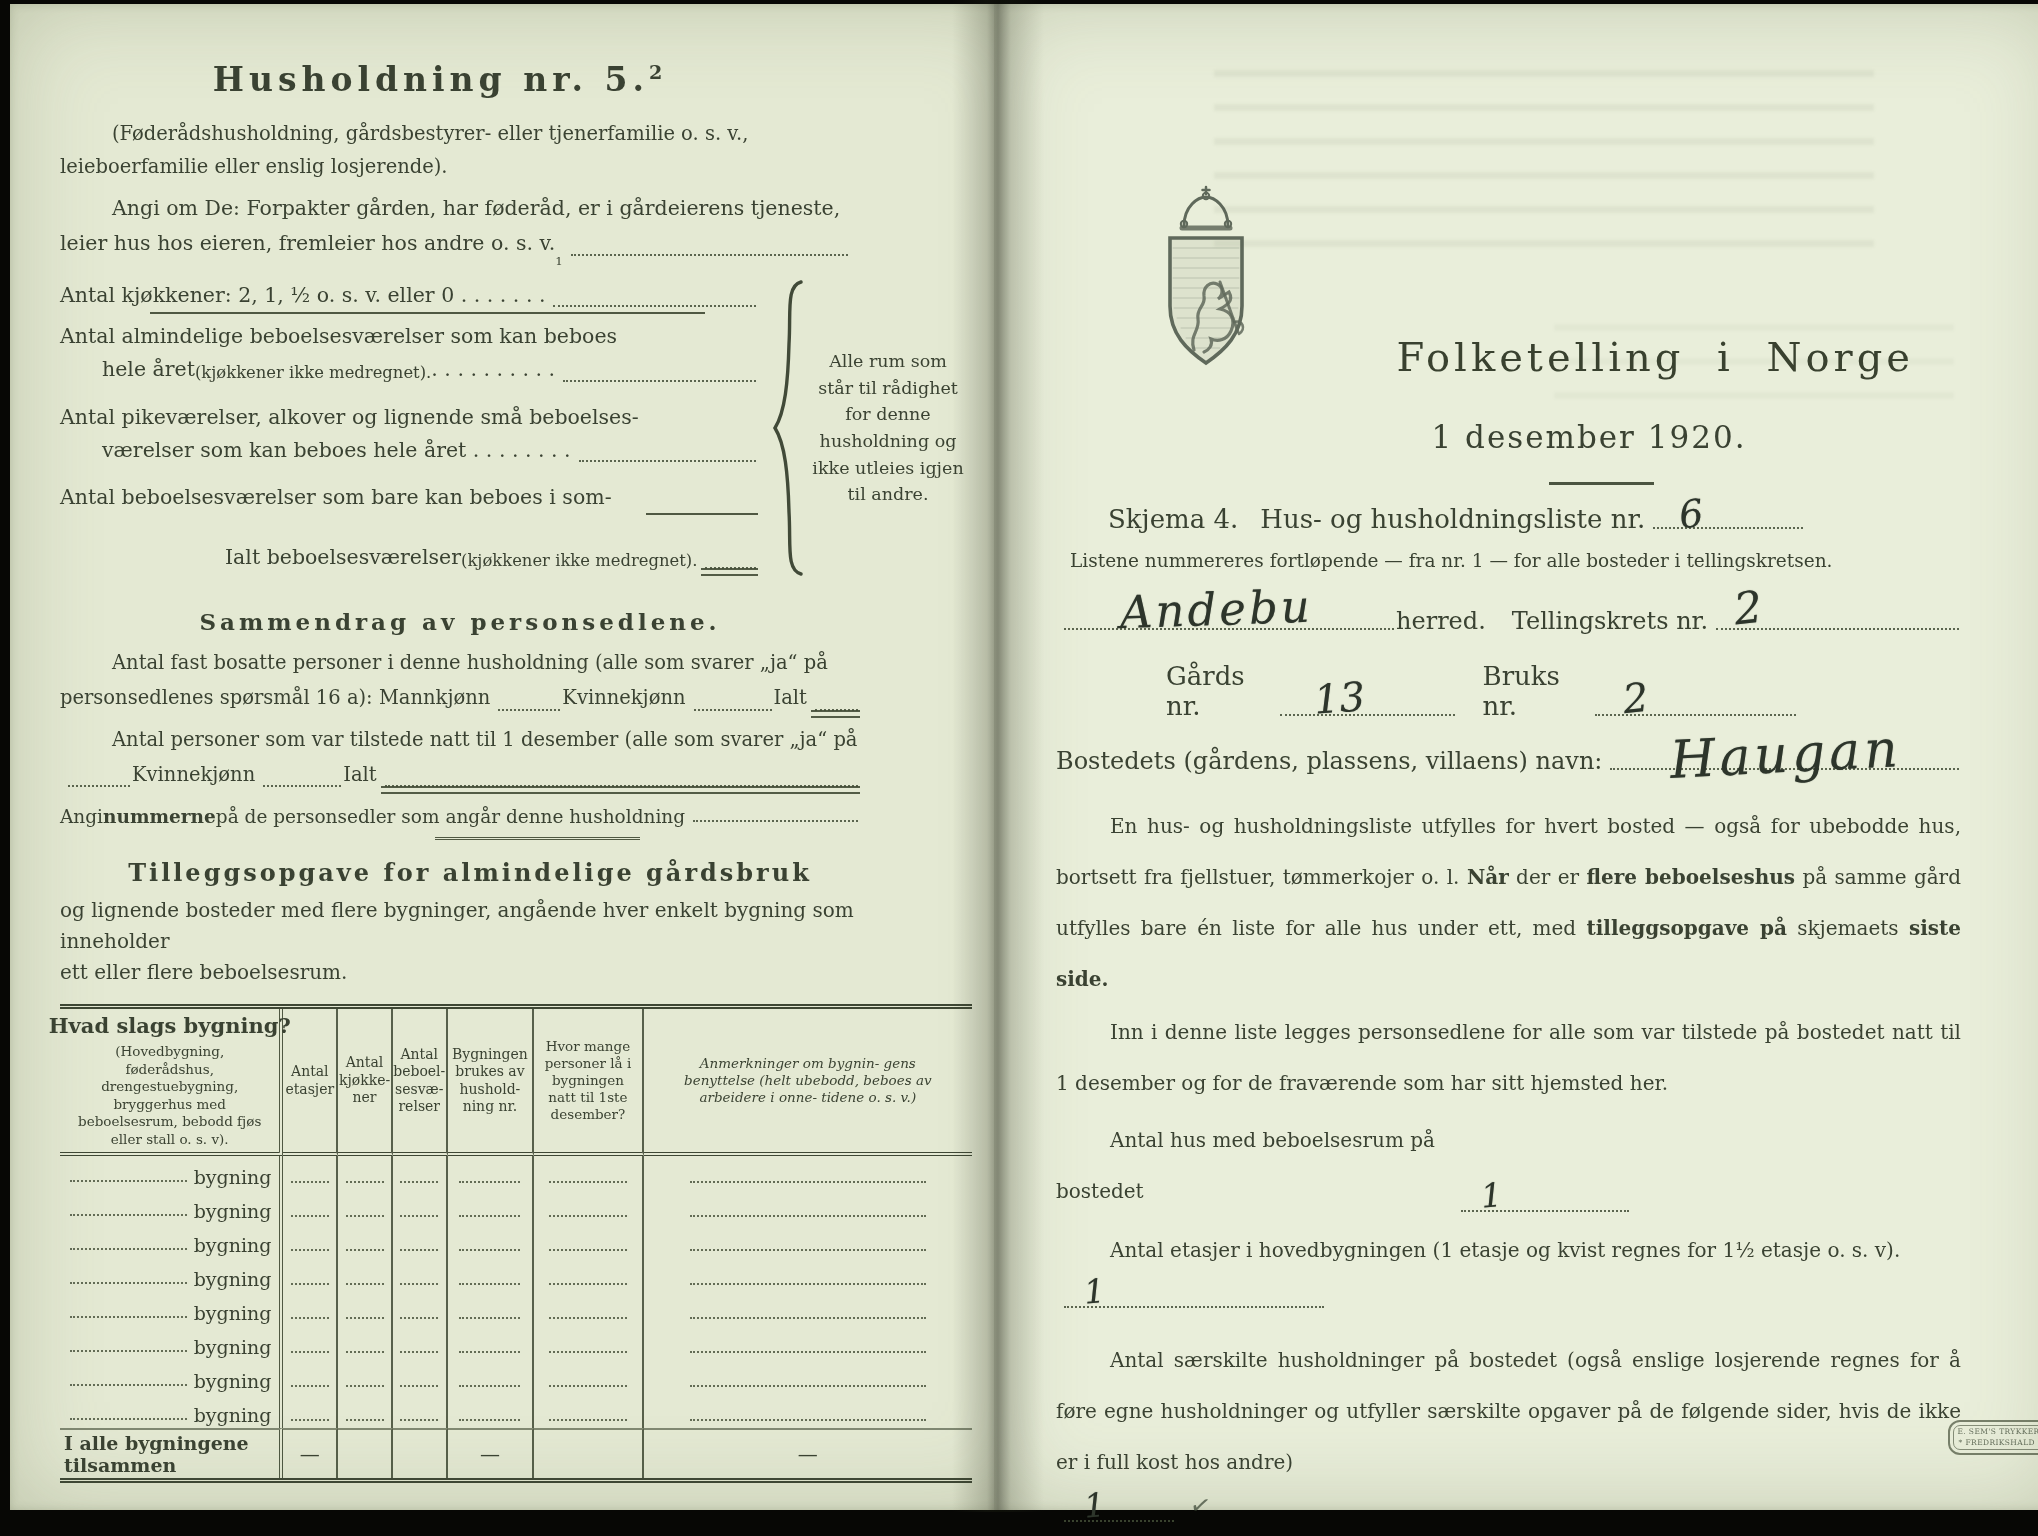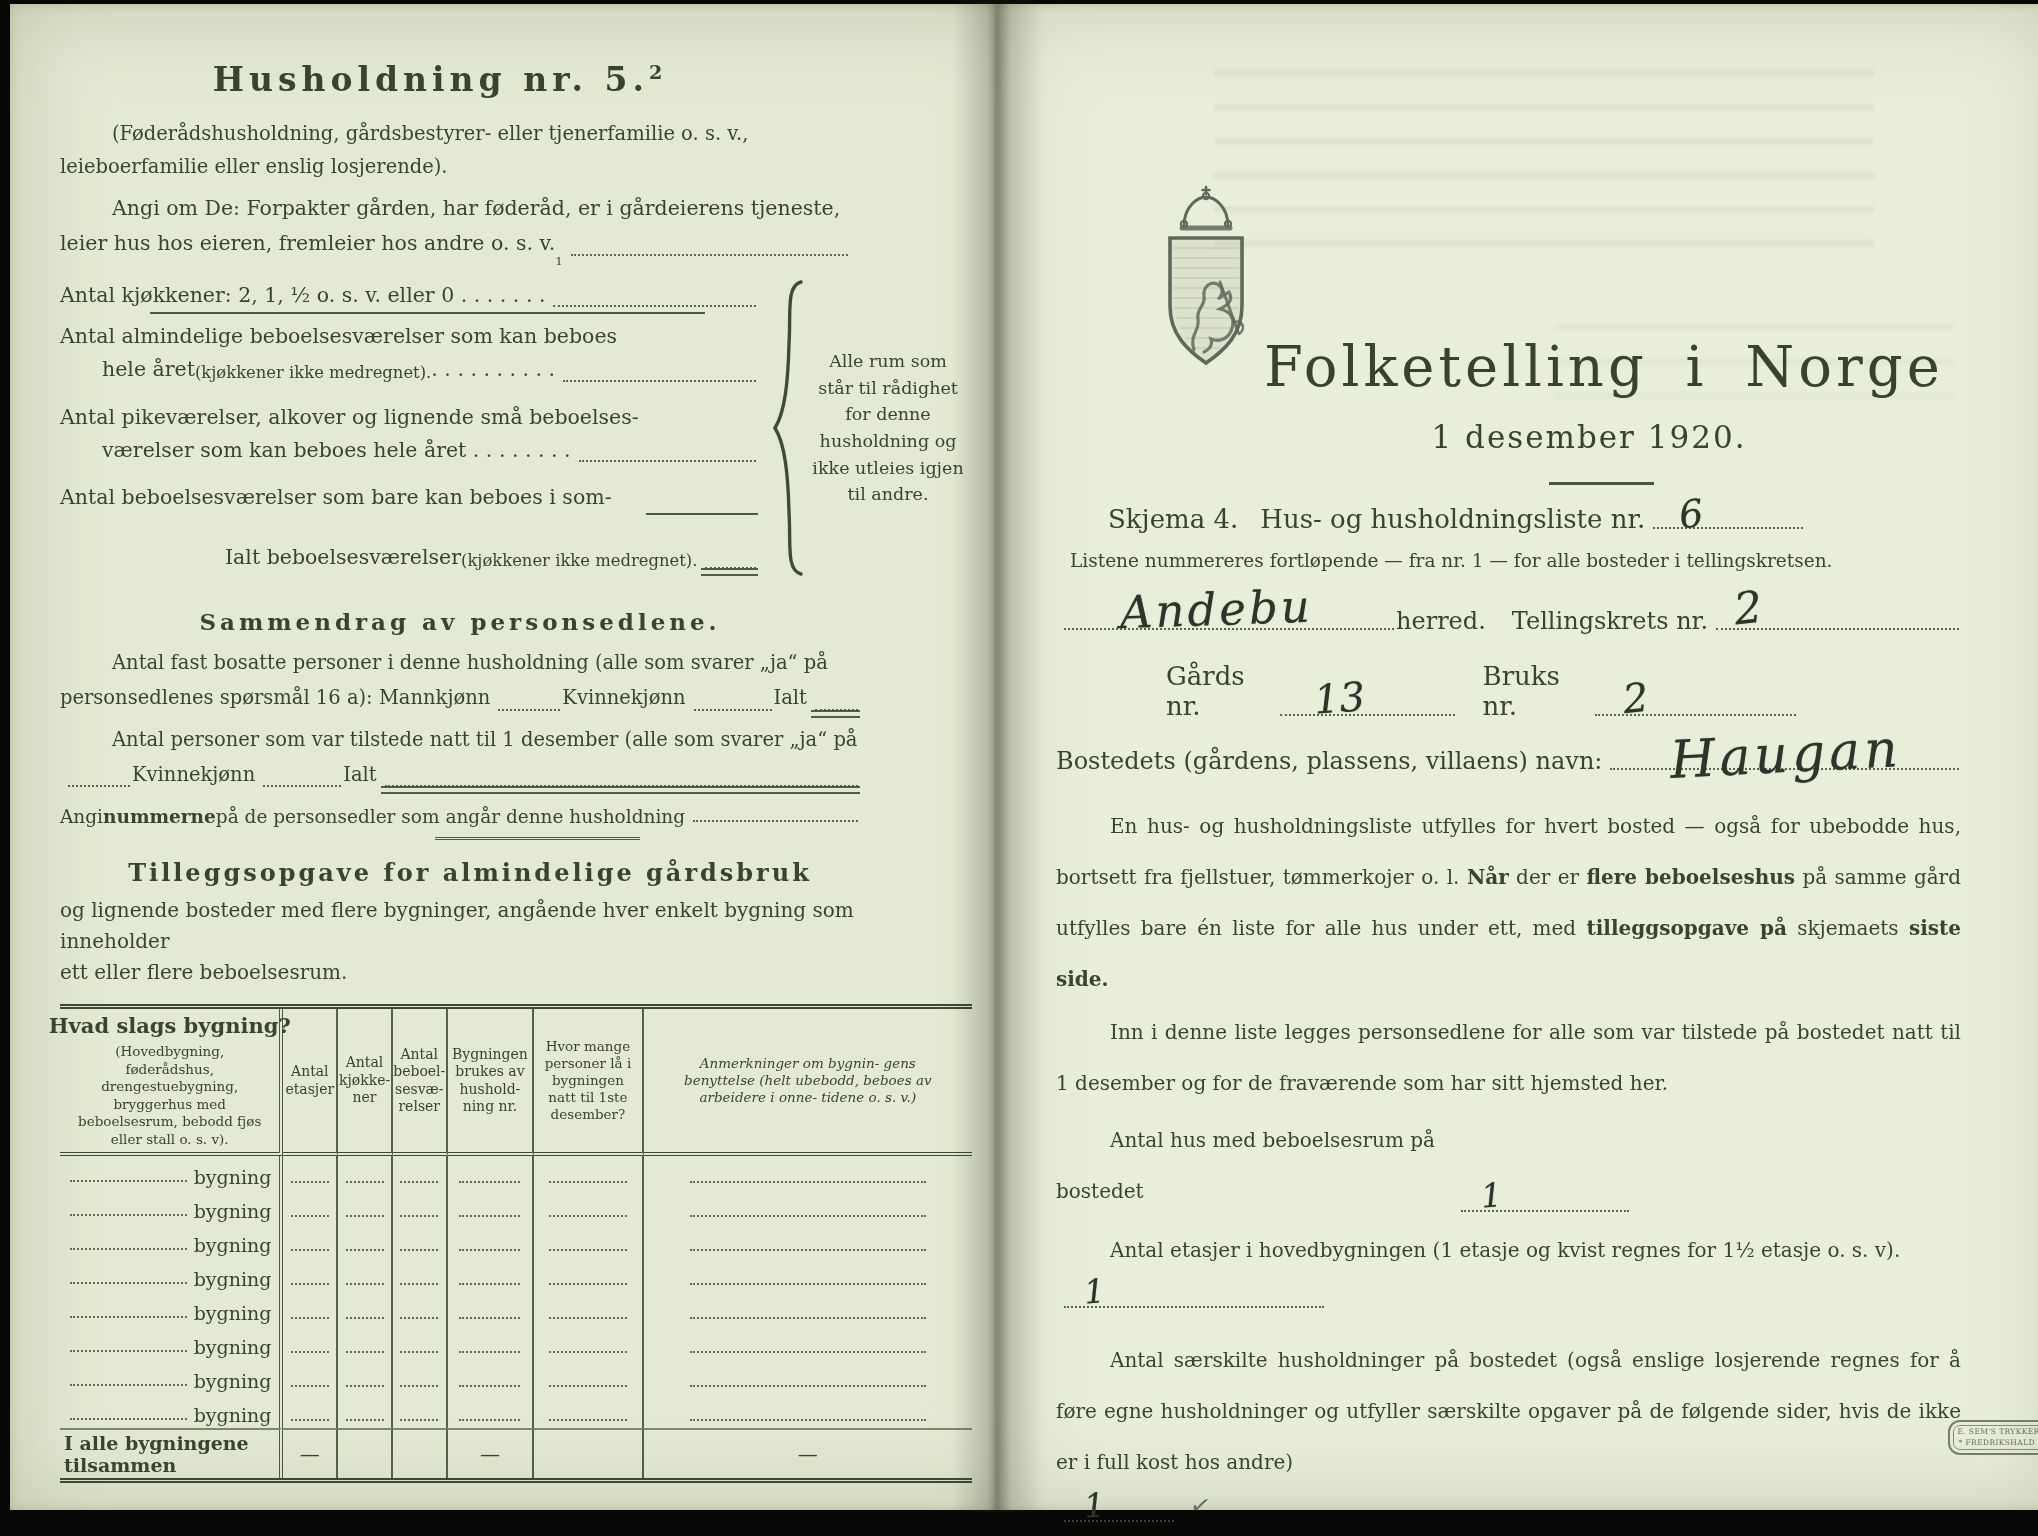--- a/index.html
+++ b/index.html
@@ -78,21 +78,21 @@
   .rowlab{position:absolute;right:8px;bottom:2px;font-size:19px;}
   .rowlead{position:absolute;left:10px;right:92px;bottom:8px;border-bottom:2px dotted rgba(66,76,54,.8);}
   .tc{border-right:2px solid rgba(62,72,50,.85);border-top:2px solid rgba(62,72,50,.6);height:48px;
       display:flex;align-items:center;justify-content:center;font-size:20px;}
   .tc.first{border-right:4px double rgba(62,72,50,.9);justify-content:flex-start;padding-left:4px;
             font-weight:bold;font-size:19px;}
   .tc.last{border-right:none;}
 
   
   .crest{position:absolute;left:150px;top:180px;opacity:.88;}
-  .rp-title{position:absolute;left:270px;top:330px;width:650px;text-align:right;font-size:56px;
+  .rp-title{position:absolute;left:270px;top:330px;width:650px;text-align:right;font-size:40px;
             letter-spacing:4px;word-spacing:16px;white-space:nowrap;color:#39412f;}
   .rp-date{position:absolute;left:270px;top:415px;width:650px;text-align:center;font-size:31px;letter-spacing:2px;}
   .rp-rule{position:absolute;left:555px;top:478px;width:105px;border-top:3px solid rgba(58,66,47,.9);}
   .rp-body{position:absolute;left:62px;top:500px;width:905px;font-size:20px;}
   .skjema{font-size:26px;margin-left:52px;}
   .skjema .lab2{margin-left:22px;}
   .listene{margin:16px 0 0 14px;font-size:18.5px;}
   .bigline{font-size:24px;}
   .herredline{margin-top:36px;}
   .gaardsline{margin-top:26px;font-size:26px;width:82%;}

